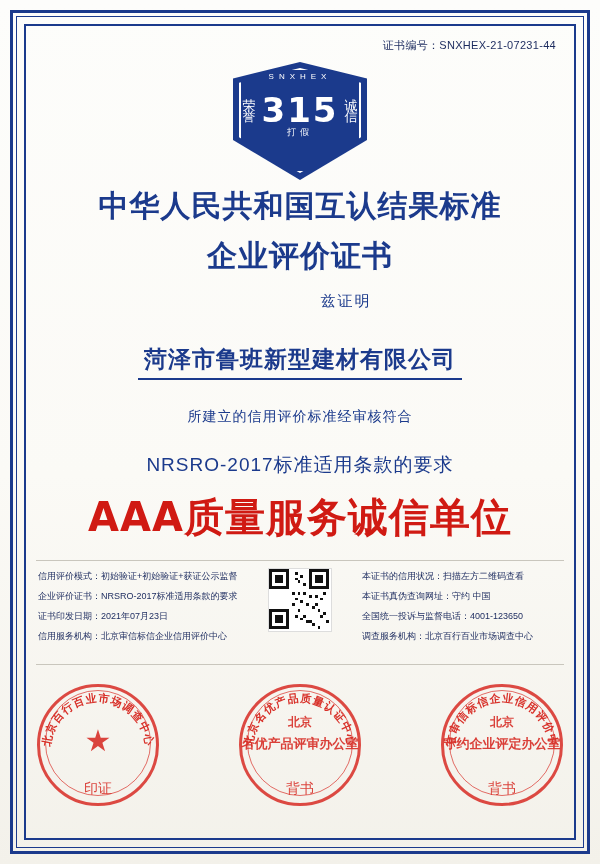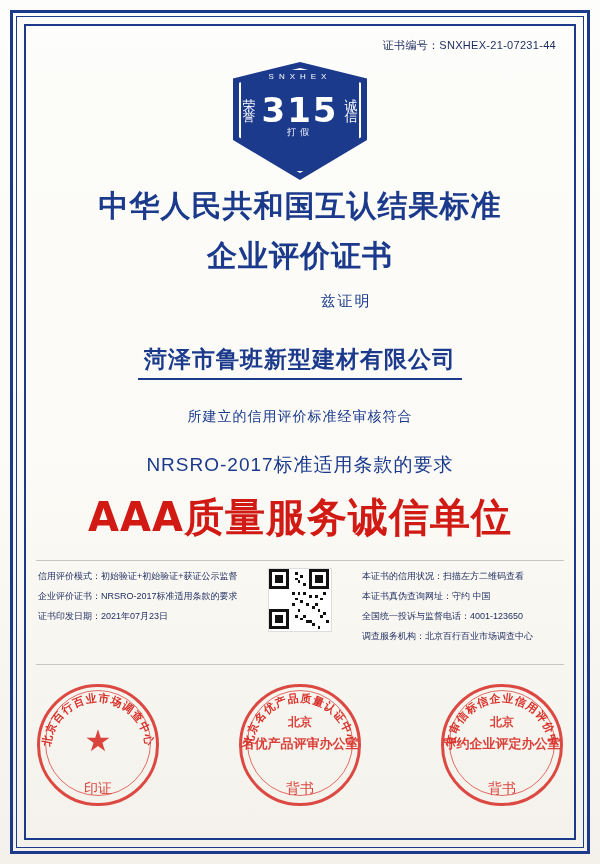--- a/index.html
+++ b/index.html
@@ -213,20 +213,21 @@
 
   <div class="award">AAA质量服务诚信单位</div>
 
   <div class="divider"></div>
 
   <div class="info">
     <div class="col left">
       <div>信用评价模式：初始验证+初始验证+获证公示监督</div>
       <div>企业评价证书：NRSRO-2017标准适用条款的要求</div>
       <div>证书印发日期：2021年07月23日</div>
+      <div>信用服务机构：北京审信标信企业信用评价中心</div>
     </div>
 
     <div class="qr">
       <svg width="60" height="60" viewBox="0 0 21 21" shape-rendering="crispEdges">
         <rect width="21" height="21" fill="#fff"></rect>
         <g fill="#111">
           <rect x="0" y="0" width="7" height="1"></rect>
             <rect x="0" y="6" width="7" height="1"></rect>
           <rect x="0" y="0" width="1" height="7"></rect>
             <rect x="6" y="0" width="1" height="7"></rect>

